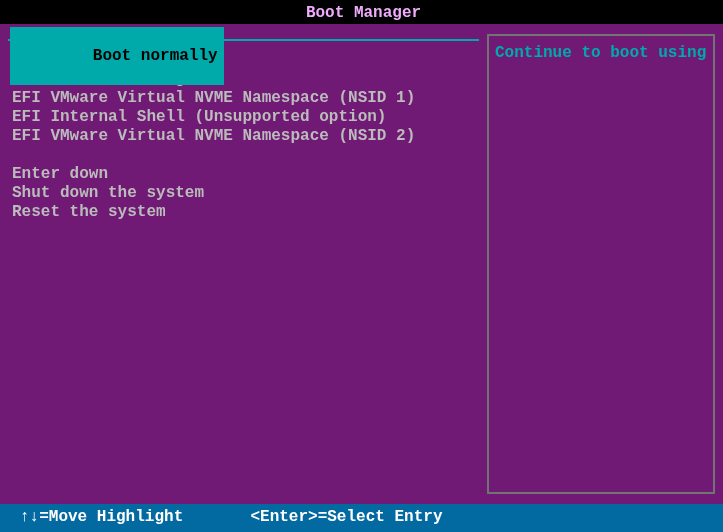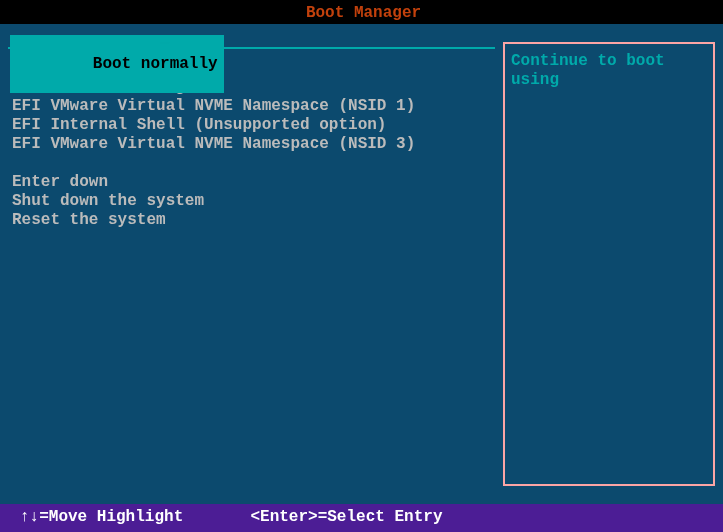--- a/index.html
+++ b/index.html
@@ -19,28 +19,28 @@
     }
     .screen {
       width: 100%;
       height: 100%;
       display: flex;
       flex-direction: column;
     }
     .title-bar {
       text-align: center;
       padding: 4px 0 2px 4px;
-      color: #c2410c;
+      color: #f0abfc;
     }
     .main-area {
       flex: 1;
-      background: #0c4a6e;
+      background: #701a75;
       display: flex;
       flex-direction: row;
-      padding: 10px 8px;
+      padding: 2px 8px;
       gap: 8px;
       position: relative;
     }
     .left-panel {
       flex: 1;
       position: relative;
       border-top: 2px solid #00aaaa;
       margin-top: 13px;
       padding: 10px 4px 4px 4px;
     }
@@ -64,30 +64,30 @@
     }
     .menu-item {
       padding: 0;
       line-height: 19px;
       cursor: pointer;
     }
     .spacer {
       height: 19px;
     }
     .right-panel {
-      width: 212px;
-      border: 2px solid #fca5a5;
+      width: 228px;
+      border: 2px solid #737373;
       margin-top: 8px;
       margin-bottom: 8px;
       padding: 8px 6px;
       color: #00aaaa;
       line-height: 19px;
     }
     .footer {
-      background: #4c1d95;
+      background: #0369a1;
       color: #ffffff;
       padding: 4px 20px 6px 20px;
       white-space: pre;
     }
   </style>
 </head>
 <body>
 
 <div class="screen">
   <div class="title-bar">Boot Manager</div>
@@ -98,21 +98,21 @@
         <span>Boot normally</span>
       </span>
       <span class="dash-right">─</span>
 
       <div class="spacer"></div>
 
       <div class="menu-list">
         <div class="menu-item">Windows Boot Manager</div>
         <div class="menu-item">EFI VMware Virtual NVME Namespace (NSID 1)</div>
         <div class="menu-item">EFI Internal Shell (Unsupported option)</div>
-        <div class="menu-item">EFI VMware Virtual NVME Namespace (NSID 3)</div>
+        <div class="menu-item">EFI VMware Virtual NVME Namespace (NSID 2)</div>
       </div>
 
       <div class="spacer"></div>
 
       <div class="menu-list">
         <div class="menu-item">Enter down</div>
         <div class="menu-item">Shut down the system</div>
         <div class="menu-item">Reset the system</div>
       </div>
     </div>

